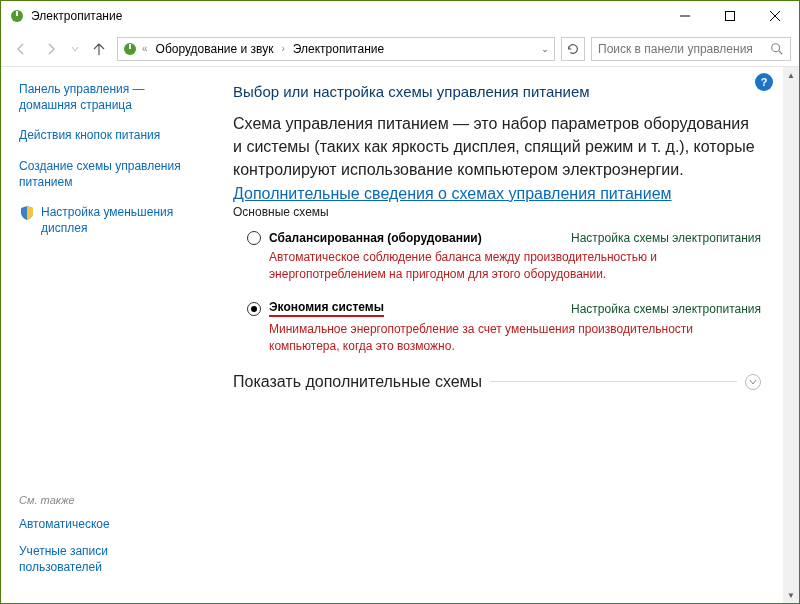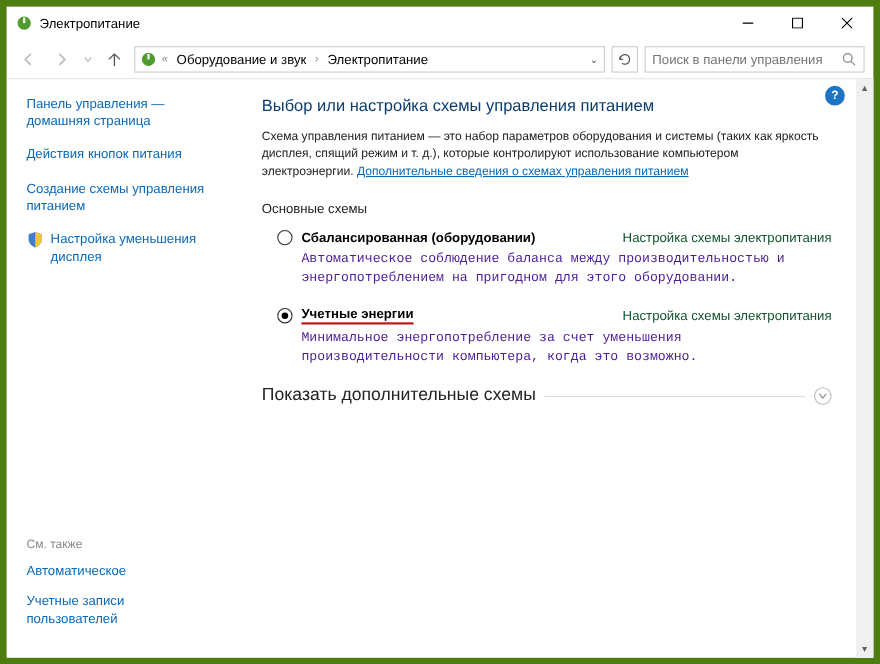--- a/index.html
+++ b/index.html
@@ -1,17 +1,17 @@
 <!DOCTYPE html>
 <html><head>
   <meta charset="utf-8">
   <style>
     * { margin: 0; padding: 0; box-sizing: border-box; }
     body { font-family: 'Segoe UI', Tahoma, sans-serif; font-size: 12px; color: #000; background: #fff; width: 800px; height: 604px; overflow: hidden; }
-    .window { border: 6px solid #4d7c0f; width: 800px; height: 604px; display: flex; flex-direction: column; }
+    .window { border: 1px solid #4d7c0f; width: 800px; height: 604px; display: flex; flex-direction: column; }
     .titlebar { height: 30px; display: flex; align-items: center; padding: 0 2px 0 8px; }
     .titlebar .app-icon { width: 16px; height: 16px; margin-right: 6px; }
     .titlebar .title { font-size: 12px; flex: 1; }
     .win-controls { display: flex; }
     .win-btn { width: 45px; height: 28px; display: flex; align-items: center; justify-content: center; font-size: 10px; color: #000; cursor: pointer; }
 
     .navbar { height: 36px; display: flex; align-items: center; padding: 0 8px; border-bottom: 1px solid #e5e5e5; gap: 6px; }
     .nav-arrow { width: 24px; height: 24px; display: flex; align-items: center; justify-content: center; color: #bbb; border-radius: 2px; }
     .nav-arrow.up { color: #555; }
     .addr { flex: 1; height: 24px; border: 1px solid #ccc; display: flex; align-items: center; padding: 0 2px 0 4px; gap: 4px; background: #fff; }
@@ -25,38 +25,38 @@
     .search input { border: none; outline: none; font-size: 12px; flex: 1; color: #888; background: transparent; }
     .search .sicon { width: 14px; height: 14px; color: #888; }
 
     .body { flex: 1; display: flex; position: relative; }
     .sidebar { width: 200px; padding: 14px 18px; font-size: 12px; }
     .sidebar .sb-link { color: #0a69b6; margin-bottom: 14px; cursor: pointer; line-height: 1.35; }
     .sidebar .sb-link.with-icon { display: flex; align-items: flex-start; gap: 6px; }
     .sidebar .sb-icon { width: 16px; height: 16px; flex-shrink: 0; margin-top: 1px; }
 
     .bottom-links { position: absolute; left: 18px; bottom: 18px; width: 170px; }
-    .bottom-links .hdr { font-size: 11px; color: #888; margin-bottom: 10px; }
+    .bottom-links .hdr { font-size: 11px; color: #888; margin-bottom: 10px; font-style: italic; }
     .bottom-links .blink { color: #0a69b6; margin-bottom: 10px; cursor: pointer; line-height: 1.35; }
 
     .main { flex: 1; padding: 16px 22px 16px 32px; position: relative; }
     .main h1 { font-size: 15px; font-weight: 400; color: #0a3d6b; margin-bottom: 12px; }
-    .desc { font-size: 11px; color: #222; line-height: 1.45; margin-bottom: 18px; }
+    .desc { font-size: 16px; color: #222; line-height: 1.45; }
     .desc a { color: #0a69b6; text-decoration: underline; cursor: pointer; }
 
     .section-label { font-size: 12px; color: #222; margin-bottom: 12px; }
 
     .plan { padding-left: 14px; margin-bottom: 18px; position: relative; }
     .plan-head { display: flex; align-items: center; justify-content: space-between; margin-bottom: 4px; }
     .plan-label { display: flex; align-items: center; gap: 8px; }
     .radio { width: 14px; height: 14px; border: 1px solid #333; border-radius: 50%; display: inline-flex; align-items: center; justify-content: center; flex-shrink: 0; }
     .radio.selected::after { content: ""; width: 6px; height: 6px; background: #000; border-radius: 50%; }
     .plan-name { font-size: 12px; font-weight: 600; }
     .plan-link { color: #14532d; font-size: 12px; cursor: pointer; }
-    .plan-desc { font-size: 12px; color: #4c1d95; line-height: 1.4; padding-left: 22px; margin-top: 2px; font-family: Liberation Mono, monospace; }
+    .plan-desc { font-size: 12px; color: #b91c1c; line-height: 1.4; padding-left: 22px; margin-top: 2px; }
     .underline-red { border-bottom: 2.5px solid #c01818; padding-bottom: 1px; display: inline-block; }
 
     .expand { display: flex; align-items: center; margin-top: 6px; }
     .expand-label { font-size: 16px; color: #222; }
     .expand-line { flex: 1; height: 1px; background: #ddd; margin: 0 8px; }
     .expand-btn { width: 16px; height: 16px; border: 1px solid #bbb; border-radius: 50%; display: flex; align-items: center; justify-content: center; color: #888; font-size: 9px; cursor: pointer; }
 
     .help { position: absolute; right: 10px; top: 6px; width: 18px; height: 18px; border-radius: 50%; background: #1e74c4; color: #fff; display: flex; align-items: center; justify-content: center; font-size: 11px; font-weight: bold; cursor: pointer; }
 
     .scrollbar { width: 16px; background: #f0f0f0; display: flex; flex-direction: column; }
@@ -179,21 +179,21 @@
           </label>
           <span class="plan-link">Настройка схемы электропитания</span>
         </div>
         <div class="plan-desc">Автоматическое соблюдение баланса между производительностью и энергопотреблением на пригодном для этого оборудовании.</div>
       </div>
 
       <div class="plan">
         <div class="plan-head">
           <label class="plan-label">
             <span class="radio selected"></span>
-            <span class="plan-name underline-red">Учетные энергии</span>
+            <span class="plan-name underline-red">Экономия системы</span>
           </label>
           <span class="plan-link">Настройка схемы электропитания</span>
         </div>
         <div class="plan-desc">Минимальное энергопотребление за счет уменьшения производительности компьютера, когда это возможно.</div>
       </div>
 
       <div class="expand">
         <span class="expand-label">Показать дополнительные схемы</span>
         <span class="expand-line"></span>
         <span class="expand-btn">

